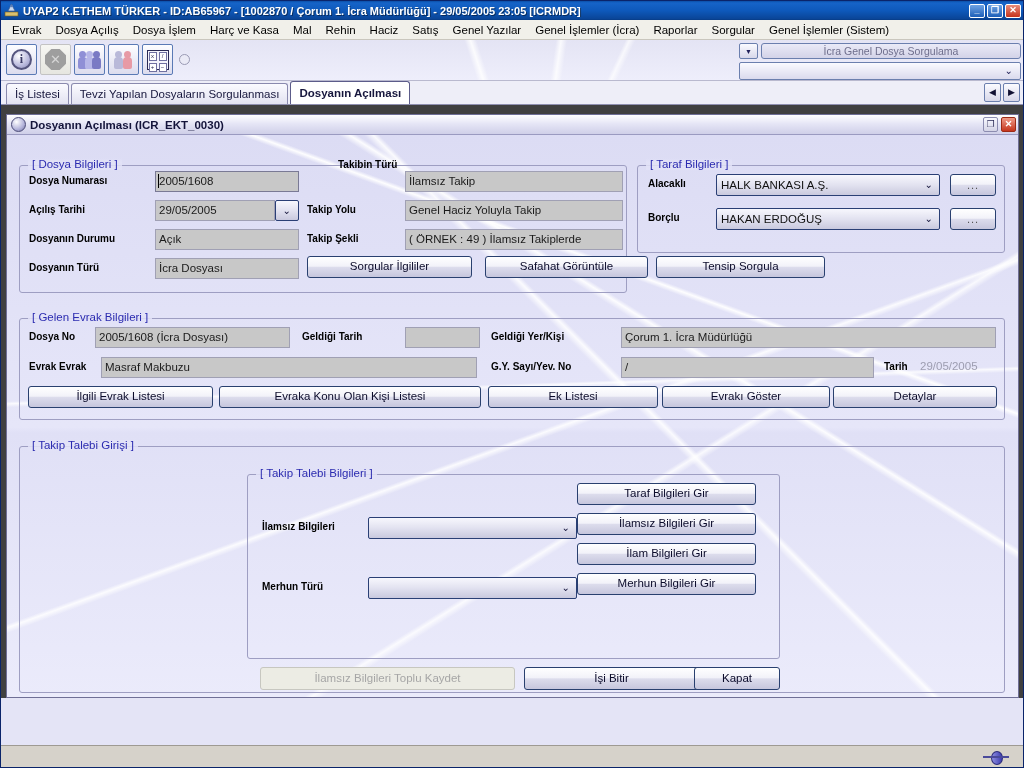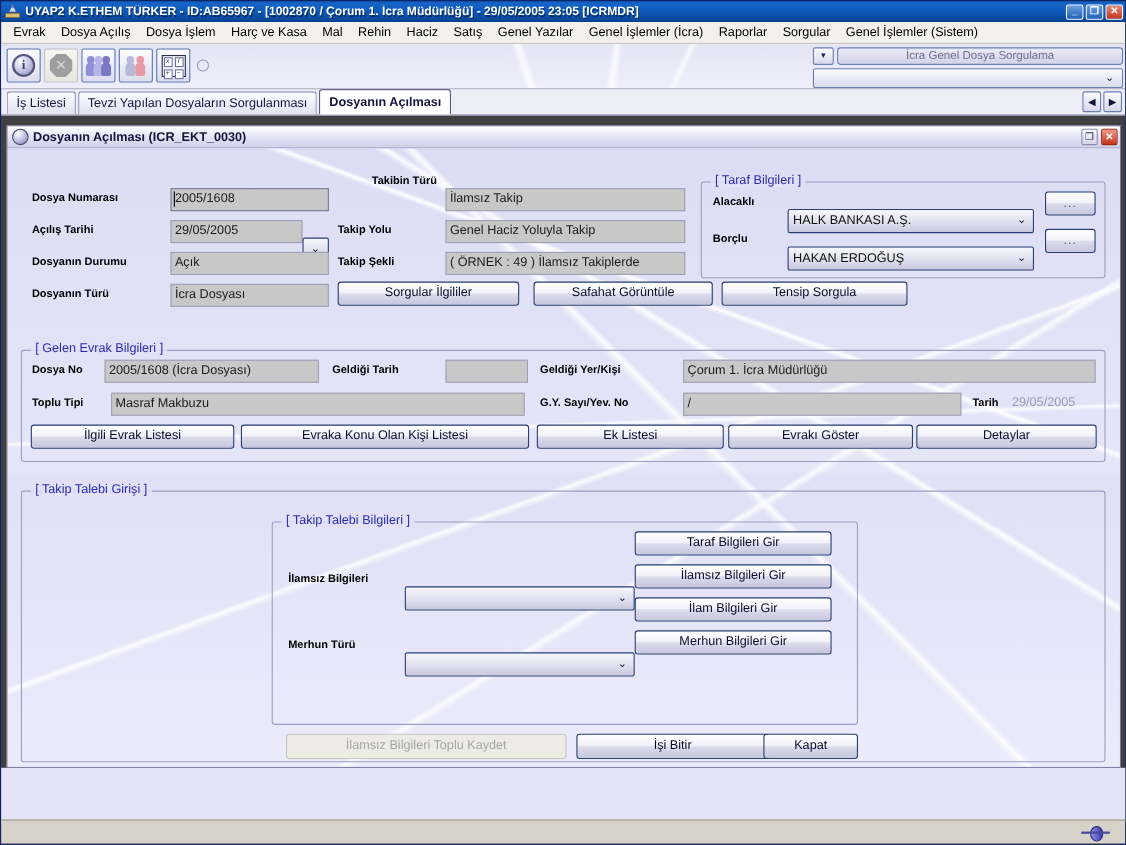--- a/index.html
+++ b/index.html
@@ -296,21 +296,21 @@
   .field.dimtext { color: #9d9db0; background: transparent; border: none; }
 
   .combo {
     position: absolute;
     border: 1px solid #2a3f75;
     border-radius: 2px;
     background: linear-gradient(to bottom,#f7f7fd 0%, #e2e2f0 50%, #c9c9de 100%);
     font-size: 11.5px; color: #111;
     padding: 1px 18px 1px 4px;
     line-height: 18px;
-    white-space: nowrap; overflow: hidden; margin-top: 16px;
+    white-space: nowrap; overflow: hidden;
   }
   .combo .caret {
     position: absolute; right: 6px; top: 1px;
     font-size: 10px; color: #12123a;
   }
 
   .btn {
     position: absolute;
     border: 1px solid #29406f;
     border-radius: 3px;
@@ -462,20 +462,23 @@
       <div class="mdi-btns">
         <div class="mdi-btn"><span>❐</span></div>
         <div class="mdi-btn close"><span>✕</span></div>
       </div>
     </div>
 
     <div id="mdi-body">
       <div class="art"></div>
       <div id="mdi-content">
 
+        <div class="group" style="left:12px; top:30px; width:608px; height:128px;">
+          <div class="legend">[ Dosya Bilgileri ]</div>
+        </div>
 
         <div class="lbl" style="left:22px; top:40px;">Dosya Numarası</div>
         <div class="field focus" style="left:148px; top:36px; width:144px; height:21px;"><span>2005/1608</span></div>
 
         <div class="lbl" style="left:22px; top:69px;">Açılış Tarihi</div>
         <div class="field" style="left:148px; top:65px; width:120px; height:21px;"><span>29/05/2005</span></div>
         <div class="combo" style="left:268px; top:65px; width:24px; height:21px; padding:1px 0;">
           <span class="caret" style="right:7px;">⌄</span>
         </div>
 
@@ -522,21 +525,21 @@
 
         <div class="lbl" style="left:22px; top:196px;">Dosya No</div>
         <div class="field" style="left:88px; top:192px; width:195px; height:21px;"><span>2005/1608 (İcra Dosyası)</span></div>
 
         <div class="lbl" style="left:295px; top:196px;">Geldiği Tarih</div>
         <div class="field" style="left:398px; top:192px; width:75px; height:21px;"><span></span></div>
 
         <div class="lbl" style="left:484px; top:196px;">Geldiği Yer/Kişi</div>
         <div class="field" style="left:614px; top:192px; width:375px; height:21px;"><span>Çorum 1. İcra Müdürlüğü</span></div>
 
-        <div class="lbl" style="left:22px; top:226px;">Toplu Tipi</div>
+        <div class="lbl" style="left:22px; top:226px;">Evrak Evrak</div>
         <div class="field" style="left:94px; top:222px; width:376px; height:21px;"><span>Masraf Makbuzu</span></div>
 
         <div class="lbl" style="left:484px; top:226px;">G.Y. Sayı/Yev. No</div>
         <div class="field" style="left:614px; top:222px; width:253px; height:21px;"><span>/</span></div>
 
         <div class="lbl" style="left:877px; top:226px;">Tarih</div>
         <div class="field dimtext" style="left:910px; top:222px; width:80px; height:21px;"><span>29/05/2005</span></div>
 
         <div class="btn" style="left:21px; top:251px; width:185px; height:22px;"><span>İlgili Evrak Listesi</span></div>
         <div class="btn" style="left:212px; top:251px; width:262px; height:22px;"><span>Evraka Konu Olan Kişi Listesi</span></div>

